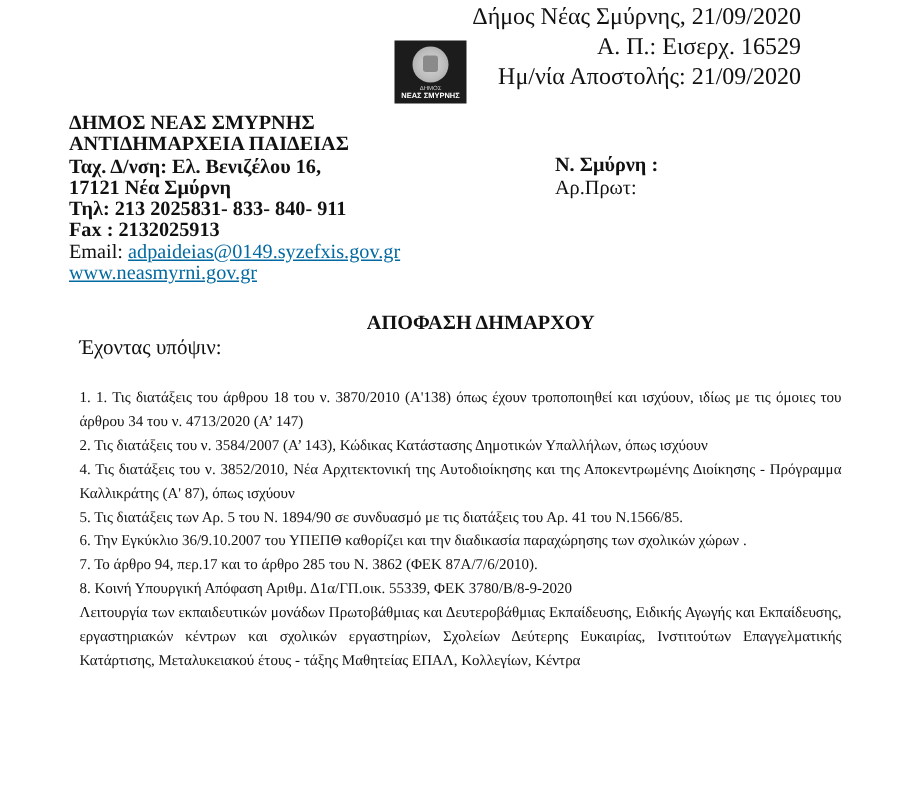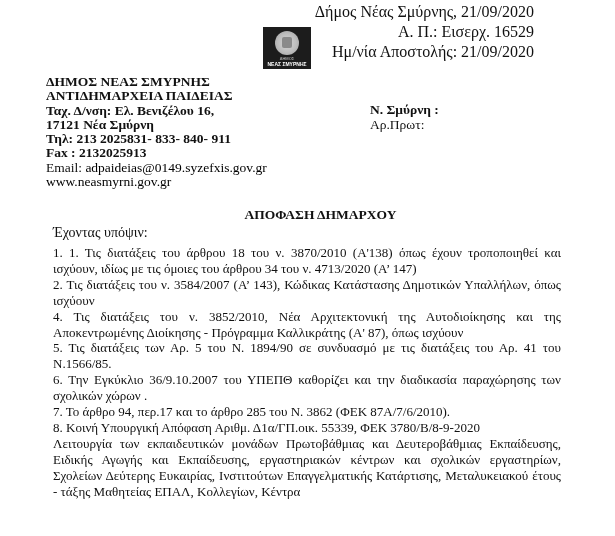--- a/index.html
+++ b/index.html
@@ -76,21 +76,22 @@
     }
     .sender {
       position: absolute;
       left: 46px;
       top: 75px;
       font-size: 13.5px;
       line-height: 14.3px;
     }
     .sender .b { font-weight: bold; }
     .sender .link {
-      color: #000000;
+      color: #0369a1;
+      text-decoration: underline;
       cursor: pointer;
     }
     .recipient {
       position: absolute;
       left: 339px;
       top: 103px;
       font-size: 13.5px;
       line-height: 14.5px;
       margin-left: 31px;
     }
@@ -109,23 +110,23 @@
     .intro {
       position: absolute;
       left: 53px;
       top: 225px;
       font-size: 14px;
       line-height: 16px;
     }
     .body-text {
       position: absolute;
       left: 53px;
-      top: 245px;
+      top: 258px;
       width: 508px;
-      font-size: 13px;
+      font-size: 10px;
       line-height: 15.9px;
     }
     .body-text p {
       margin: 0;
       text-align: justify;
     }
     .body-text p.nojust { text-align: left; }
   </style>
 </head>
 <body>

